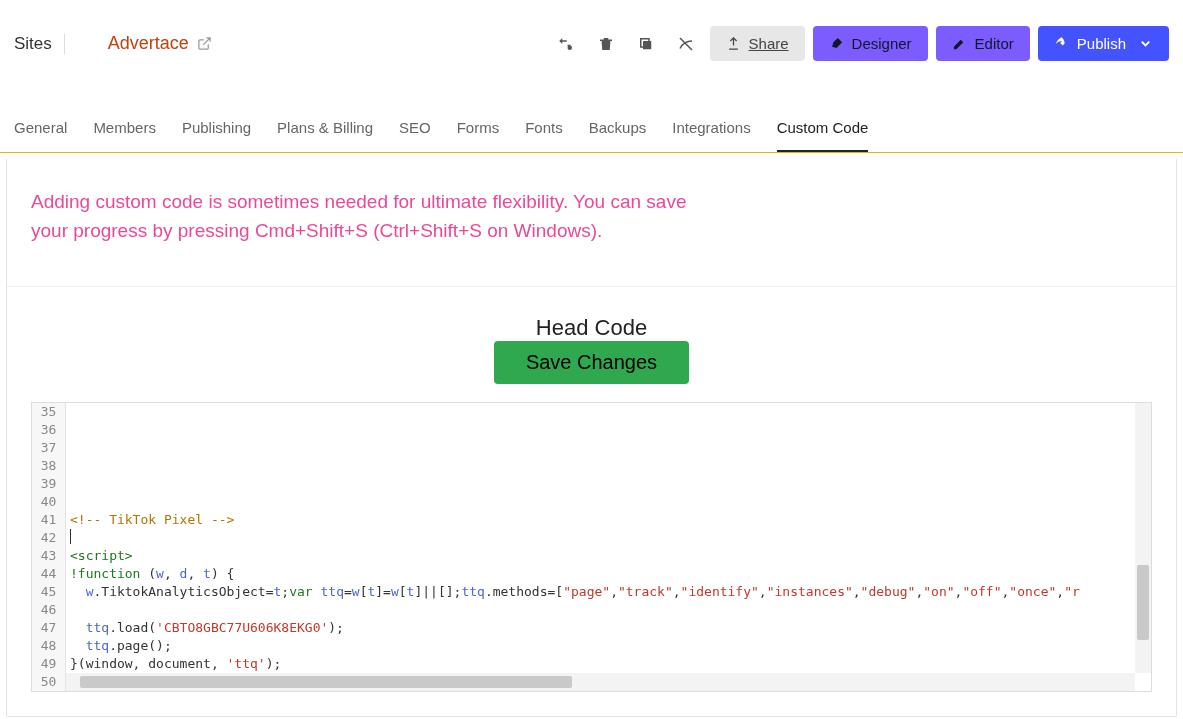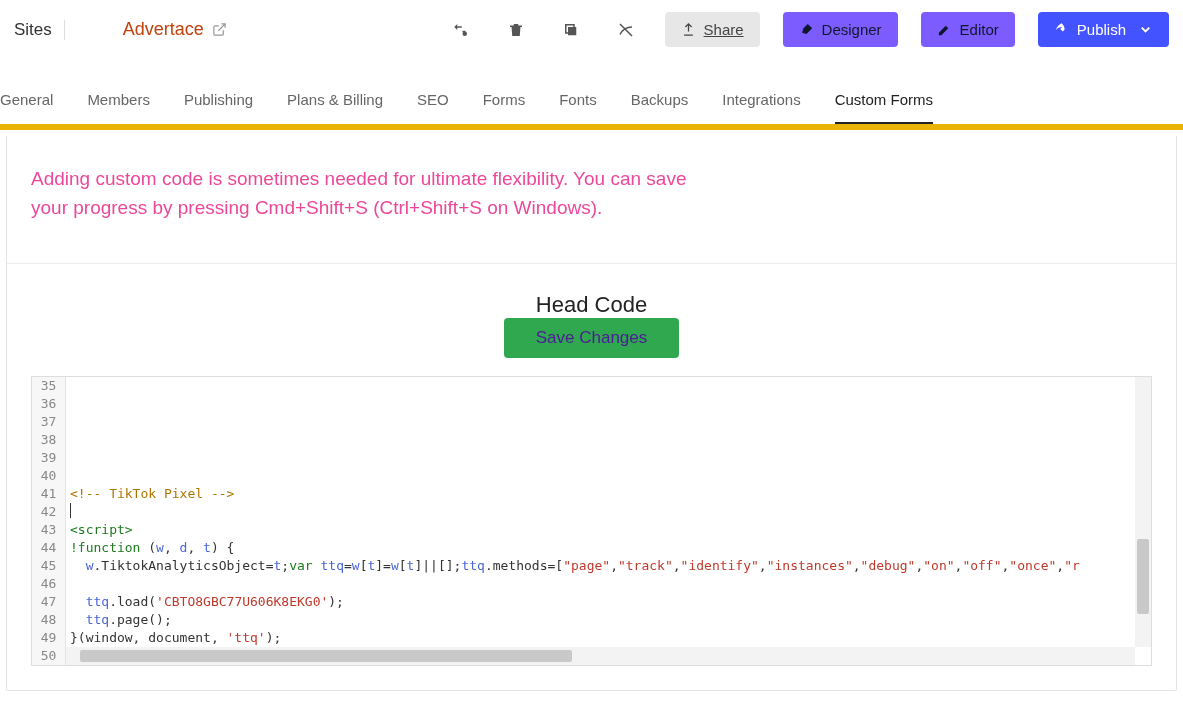--- a/index.html
+++ b/index.html
@@ -5,22 +5,22 @@
   * { box-sizing: border-box; margin: 0; padding: 0; }
   body {
     font-family: -apple-system, BlinkMacSystemFont, "Segoe UI", Arial, sans-serif;
     background: #fff;
     color: #333;
     font-size: 14px;
   }
   .top-bar {
     display: flex;
     align-items: center;
-    padding: 12px 14px;
-    gap: 23px;
+    padding: 26px 14px;
+    gap: 8px;
   }
   .sites-link {
     font-size: 17px;
     color: #333;
     padding-right: 12px;
     border-right: 1px solid #ddd;
     margin-right: 6px;
   }
   .site-name {
     font-size: 18px;
@@ -48,23 +48,23 @@
     cursor: pointer;
     border: none;
   }
   .btn svg { width: 15px; height: 15px; }
   .btn-gray { background: #e7e7e7; color: #444; text-decoration: underline; }
   .btn-purple { background: #7c5cff; color: #0f172a; }
   .btn-blue { background: #4353ff; color: #fff; }
   .btn-blue .caret { margin-left: 4px; }
   .tabs {
     display: flex;
-    gap: 34px;
-    padding: 0 0;
-    border-bottom: 6px solid #eab308;
+    gap: 26px;
+    padding: 0 14px;
+    border-bottom: 1px solid #eab308;
     margin-top: 18px;
   }
   .tab {
     padding: 14px 0;
     color: #666;
     font-size: 15px;
     cursor: pointer;
     border-bottom: 2px solid transparent;
   }
   .tab.active {
@@ -99,22 +99,22 @@
     margin-bottom: 18px;
     flex-direction: column;
   }
   .head-title {
     font-size: 22px;
     font-weight: 500;
     color: #222;
   }
   .save-btn {
     background: #2fa84f;
-    color: #4c1d95;
-    font-size: 17px;
+    color: #000000;
+    font-size: 20px;
     padding: 10px 32px;
     border-radius: 4px;
     border: none;
     cursor: pointer;
   }
   .sub-desc {
     color: #666;
     font-size: 14.5px;
     margin-bottom: 12px;
   }
@@ -258,21 +258,21 @@
 <div class="tabs">
   <div class="tab">General</div>
   <div class="tab">Members</div>
   <div class="tab">Publishing</div>
   <div class="tab">Plans &amp; Billing</div>
   <div class="tab">SEO</div>
   <div class="tab">Forms</div>
   <div class="tab">Fonts</div>
   <div class="tab">Backups</div>
   <div class="tab">Integrations</div>
-  <div class="tab active">Custom Forms</div>
+  <div class="tab active">Custom Code</div>
 </div>
 
 <div class="content-card">
   <p class="section-desc">Adding custom code is sometimes needed for ultimate flexibility. You can save your progress by pressing Cmd+Shift+S (Ctrl+Shift+S on Windows).</p>
 
   <div class="divider"></div>
 
   <div class="head-row">
     <div class="head-title">Head Code</div>
     <button class="save-btn">Save Changes</button>

